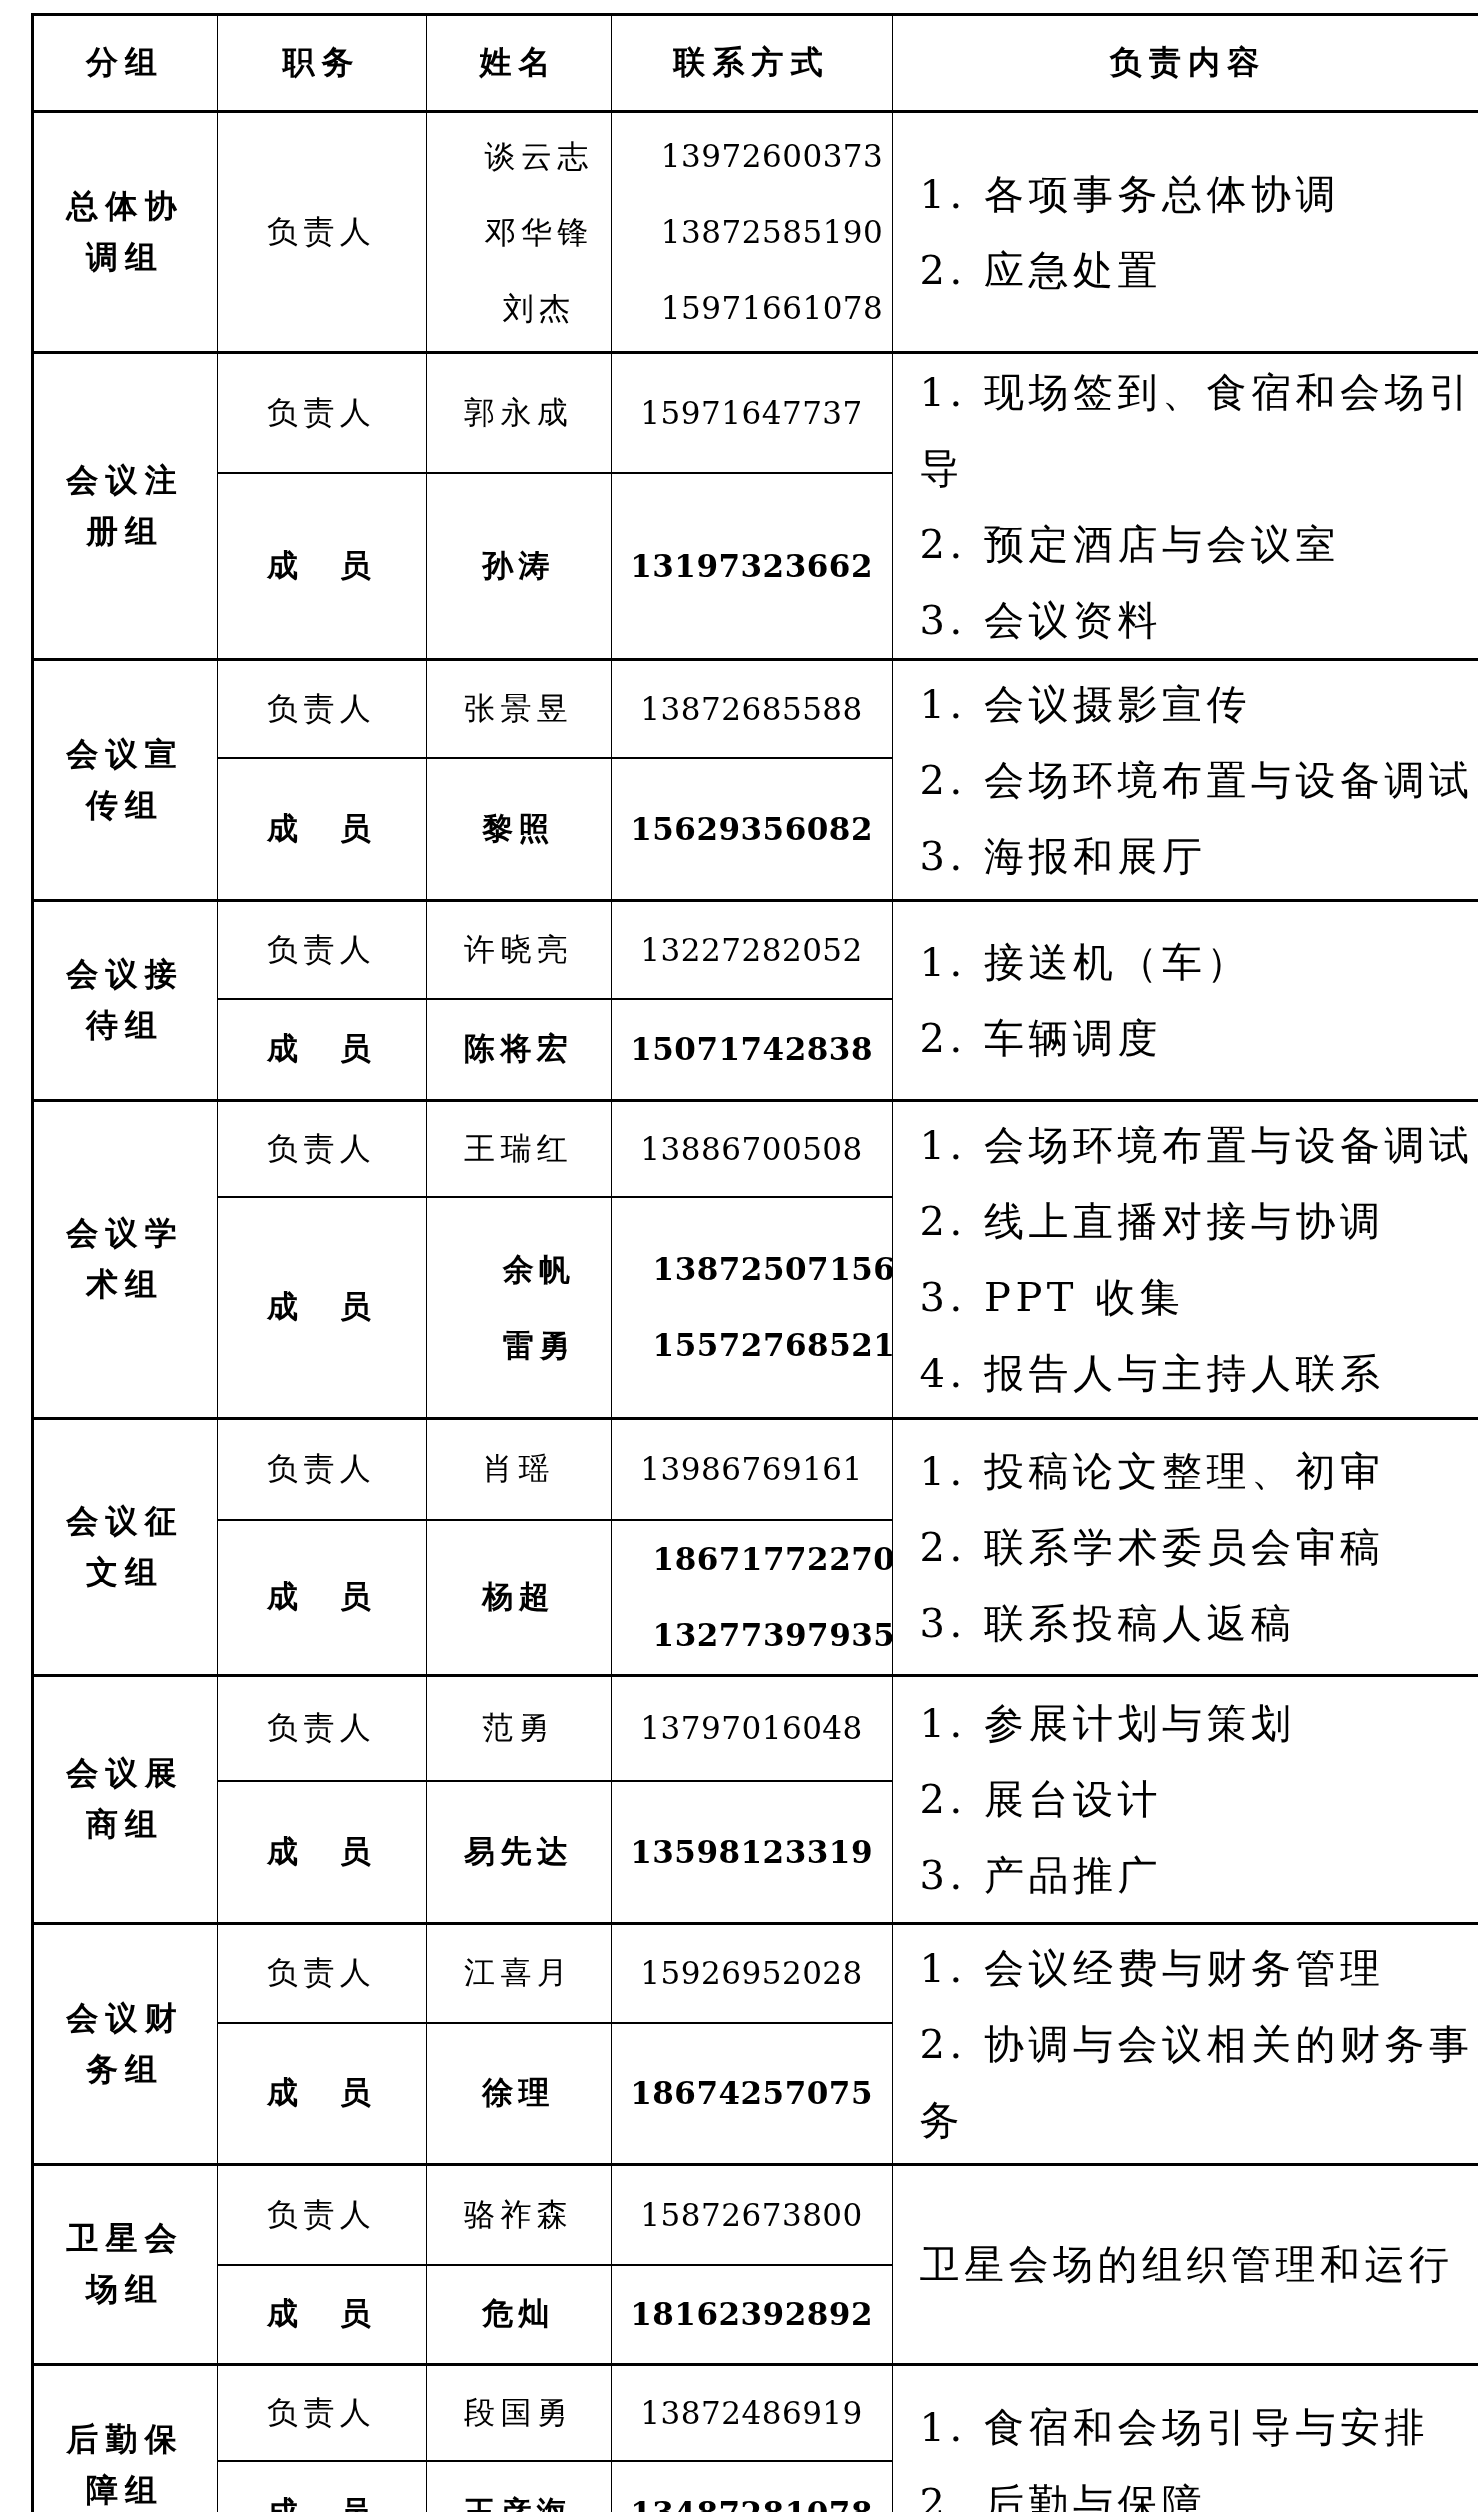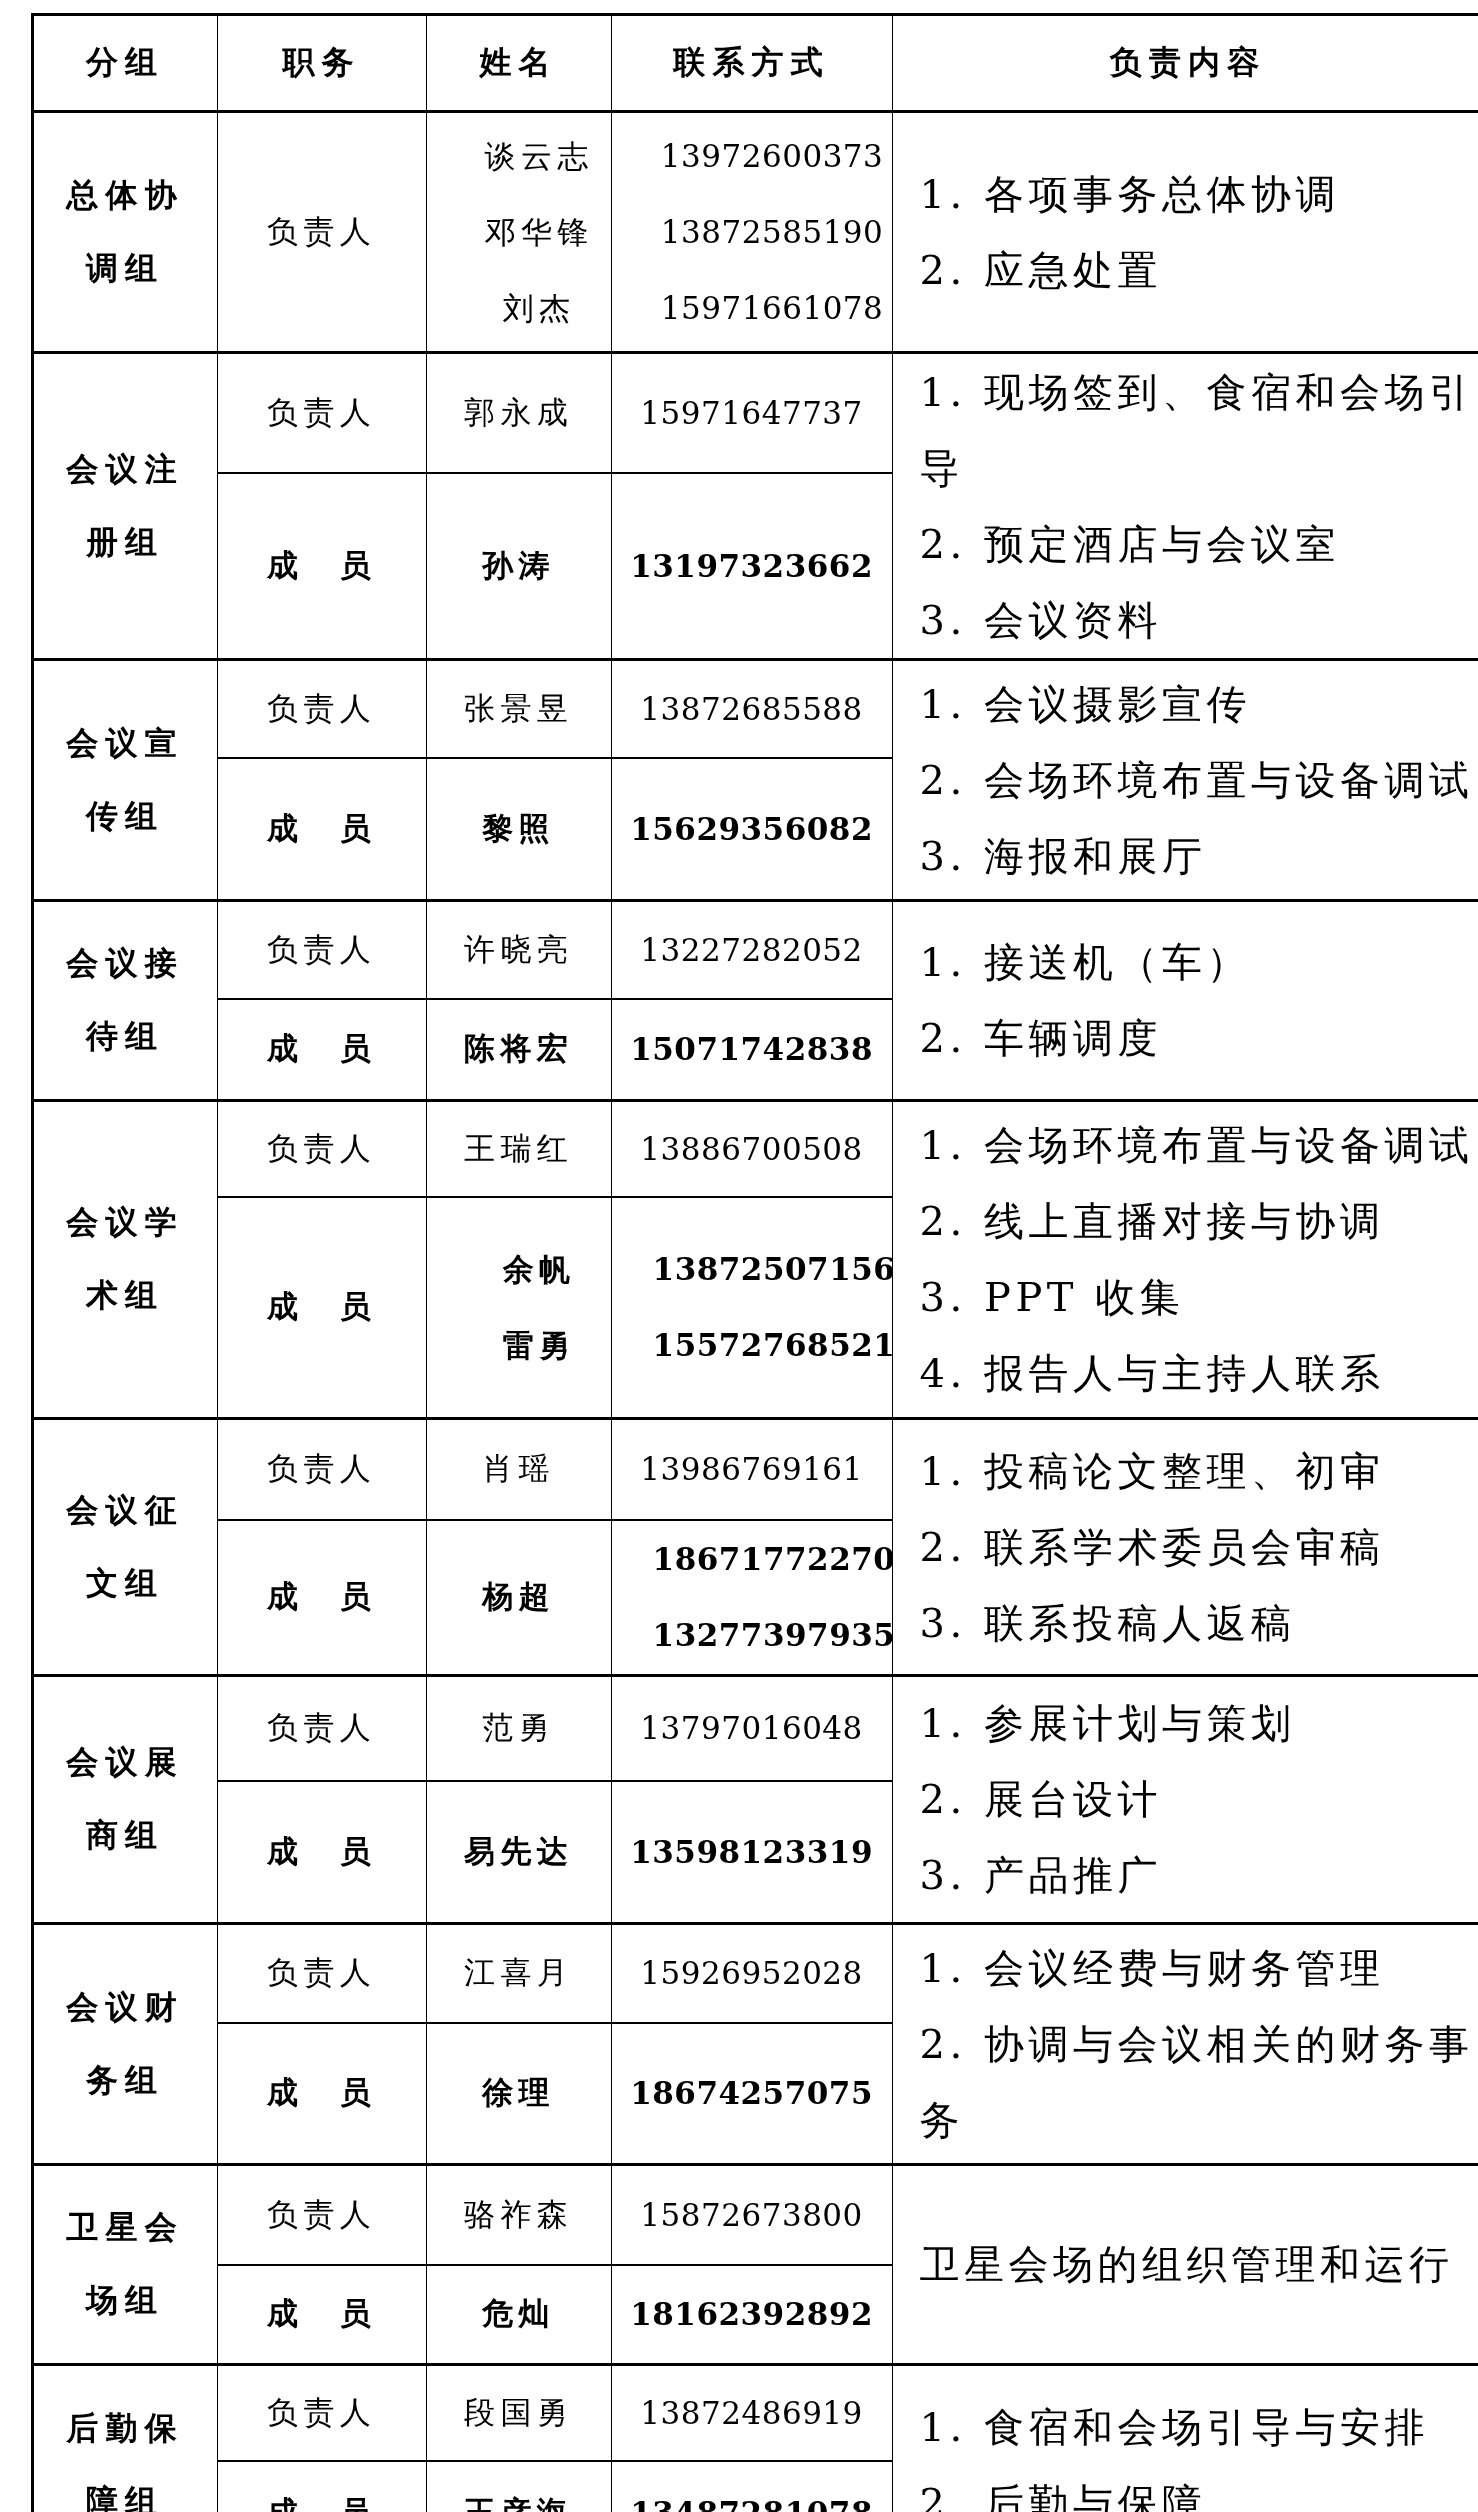--- a/index.html
+++ b/index.html
@@ -46,21 +46,21 @@
     font-size: 32px;
     font-weight: bold;
     letter-spacing: 7.2px;
     white-space: nowrap;
   }
   td.group {
     font-size: 32px;
     font-weight: bold;
     letter-spacing: 7.2px;
     white-space: pre-line;
-    line-height: 73px;
+    line-height: 51px;
   }
   td.role, td.name {
     font-size: 31px;
     letter-spacing: 5.4px;
     white-space: pre-line;
   }
   td.phone {
     font-size: 31px;
     letter-spacing: 0.5px;
     white-space: pre-line;

